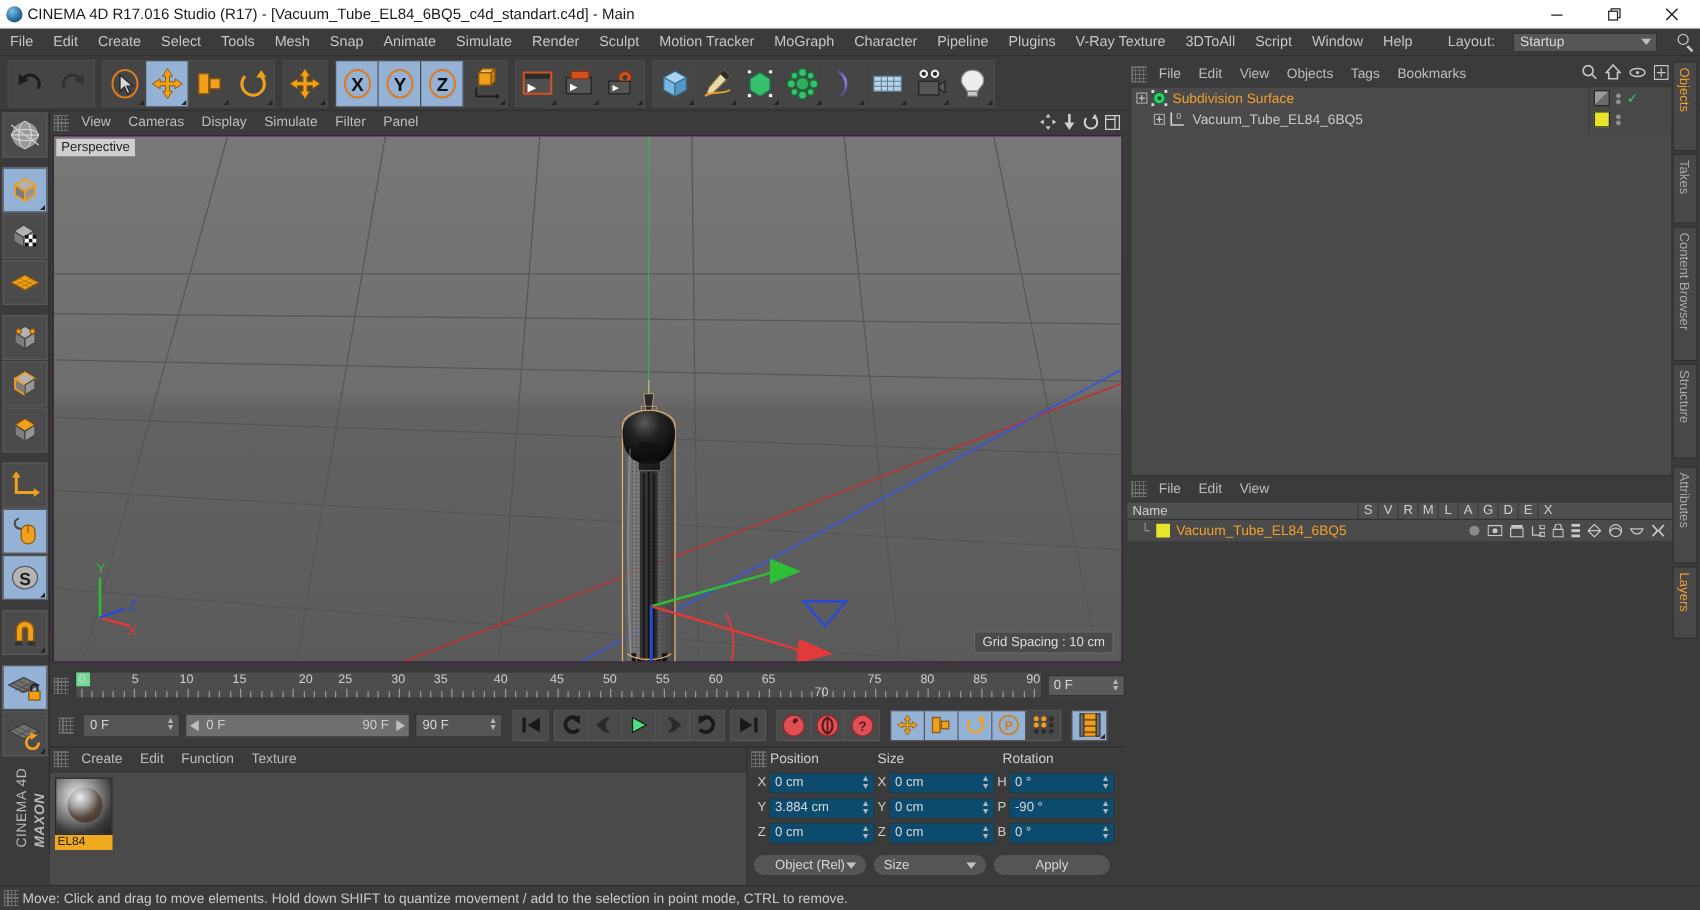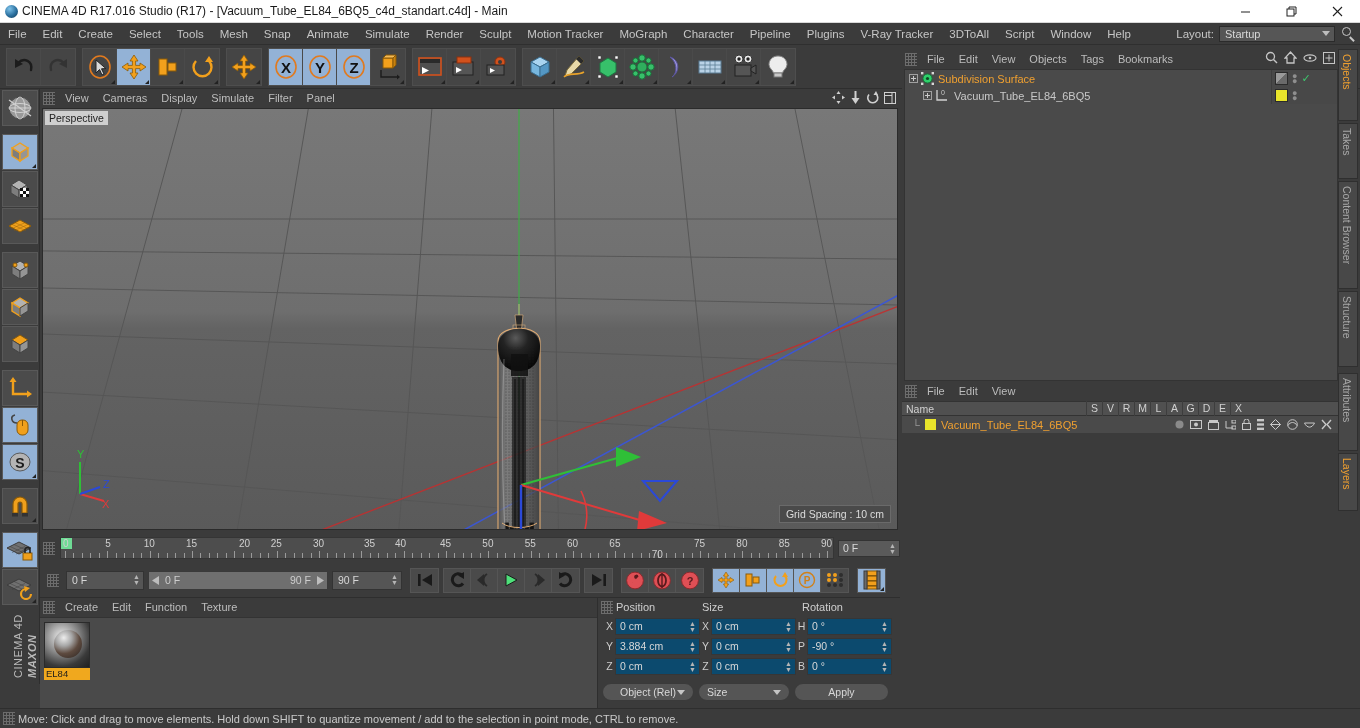--- a/index.html
+++ b/index.html
@@ -21,21 +21,21 @@
       background:radial-gradient(circle at 35% 30%, #7fc3ea 0%, #2a6f9e 55%, #12374f 100%); }
   .tb-title { color:#1a1a1a; font-size:12px; white-space:nowrap; }
   .tb-btns { margin-left:auto; display:flex; height:23px; }
   .tb-btn { width:46px; height:23px; display:flex; align-items:center; justify-content:center;
       color:#202020; font-size:13px; }
 
   
   .menubar { position:absolute; left:0; top:23px; width:1360px; height:22px; background:#3b3b3b;
     display:flex; align-items:center; border-bottom:1px solid #2f2f2f; }
   .menu-item { padding:0 8px; height:22px; line-height:22px; color:#c6c6c6; font-size:11.5px; white-space:nowrap;}
-  .layout-area { margin-left:auto; display:flex; align-items:center; gap:5px; padding-right:4px;}
+  .layout-area { margin-left:auto; display:flex; align-items:center; gap:14px; padding-right:4px;}
   .layout-label { color:#c6c6c6; font-size:11.5px; }
   .layout-select { width:116px; height:16px; background:#565656; border:1px solid #2b2b2b;
      display:flex; align-items:center; padding-left:5px; color:#d8d8d8; font-size:11px; position:relative;}
   .layout-select .caret { position:absolute; right:4px; top:4px; border-left:4px solid transparent;
       border-right:4px solid transparent; border-top:5px solid #bdbdbd;}
   .srch { width:16px; height:16px; position:relative; }
   .srch .c { position:absolute; left:2px; top:1px; width:9px;height:9px;border:1.4px solid #c8c8c8;border-radius:50%;}
   .srch .h { position:absolute; left:10px; top:10px; width:6px; height:1.5px; background:#c8c8c8; transform:rotate(45deg); transform-origin:left;}
 
   
@@ -211,21 +211,21 @@
         <div class="menu-item">Snap</div>
         <div class="menu-item">Animate</div>
         <div class="menu-item">Simulate</div>
         <div class="menu-item">Render</div>
         <div class="menu-item">Sculpt</div>
         <div class="menu-item">Motion Tracker</div>
         <div class="menu-item">MoGraph</div>
         <div class="menu-item">Character</div>
         <div class="menu-item">Pipeline</div>
         <div class="menu-item">Plugins</div>
-        <div class="menu-item">V-Ray Tracker</div>
+        <div class="menu-item">V-Ray Texture</div>
         <div class="menu-item">3DToAll</div>
         <div class="menu-item">Script</div>
         <div class="menu-item">Window</div>
         <div class="menu-item">Help</div>
       </div>
     <div class="layout-area">
       <div class="layout-label">Layout:</div>
       <div class="layout-select">
         <span>Startup</span>
         <span class="caret"></span>
@@ -827,21 +827,21 @@
         <div class="tl-tick" style="left: 749.067px; height: 5px;"></div>
         <div class="tl-tick" style="left: 757.533px; height: 5px;"></div>
         <div class="tl-tick" style="left: 766px; height: 7px;"></div>
         <div class="tl-num" style="left: 2px;">0</div>
         <div class="tl-num" style="left: 44.3333px;">5</div>
         <div class="tl-num" style="left: 82.6667px;">10</div>
         <div class="tl-num" style="left: 125px;">15</div>
         <div class="tl-num" style="left: 178px;">20</div>
         <div class="tl-num" style="left: 209.667px;">25</div>
         <div class="tl-num" style="left: 252px;">30</div>
-        <div class="tl-num" style="left: 303px;">35</div>
+        <div class="tl-num" style="left: 286px;">35</div>
         <div class="tl-num" style="left: 334px;">40</div>
         <div class="tl-num" style="left: 379px;">45</div>
         <div class="tl-num" style="left: 421.333px;">50</div>
         <div class="tl-num" style="left: 463.667px;">55</div>
         <div class="tl-num" style="left: 506px;">60</div>
         <div class="tl-num" style="left: 548.333px;">65</div>
         <div class="tl-num" style="left: 590.667px; margin-top: 11px;">70</div>
         <div class="tl-num" style="left: 633px;">75</div>
         <div class="tl-num" style="left: 675.333px;">80</div>
         <div class="tl-num" style="left: 717.667px;">85</div>

